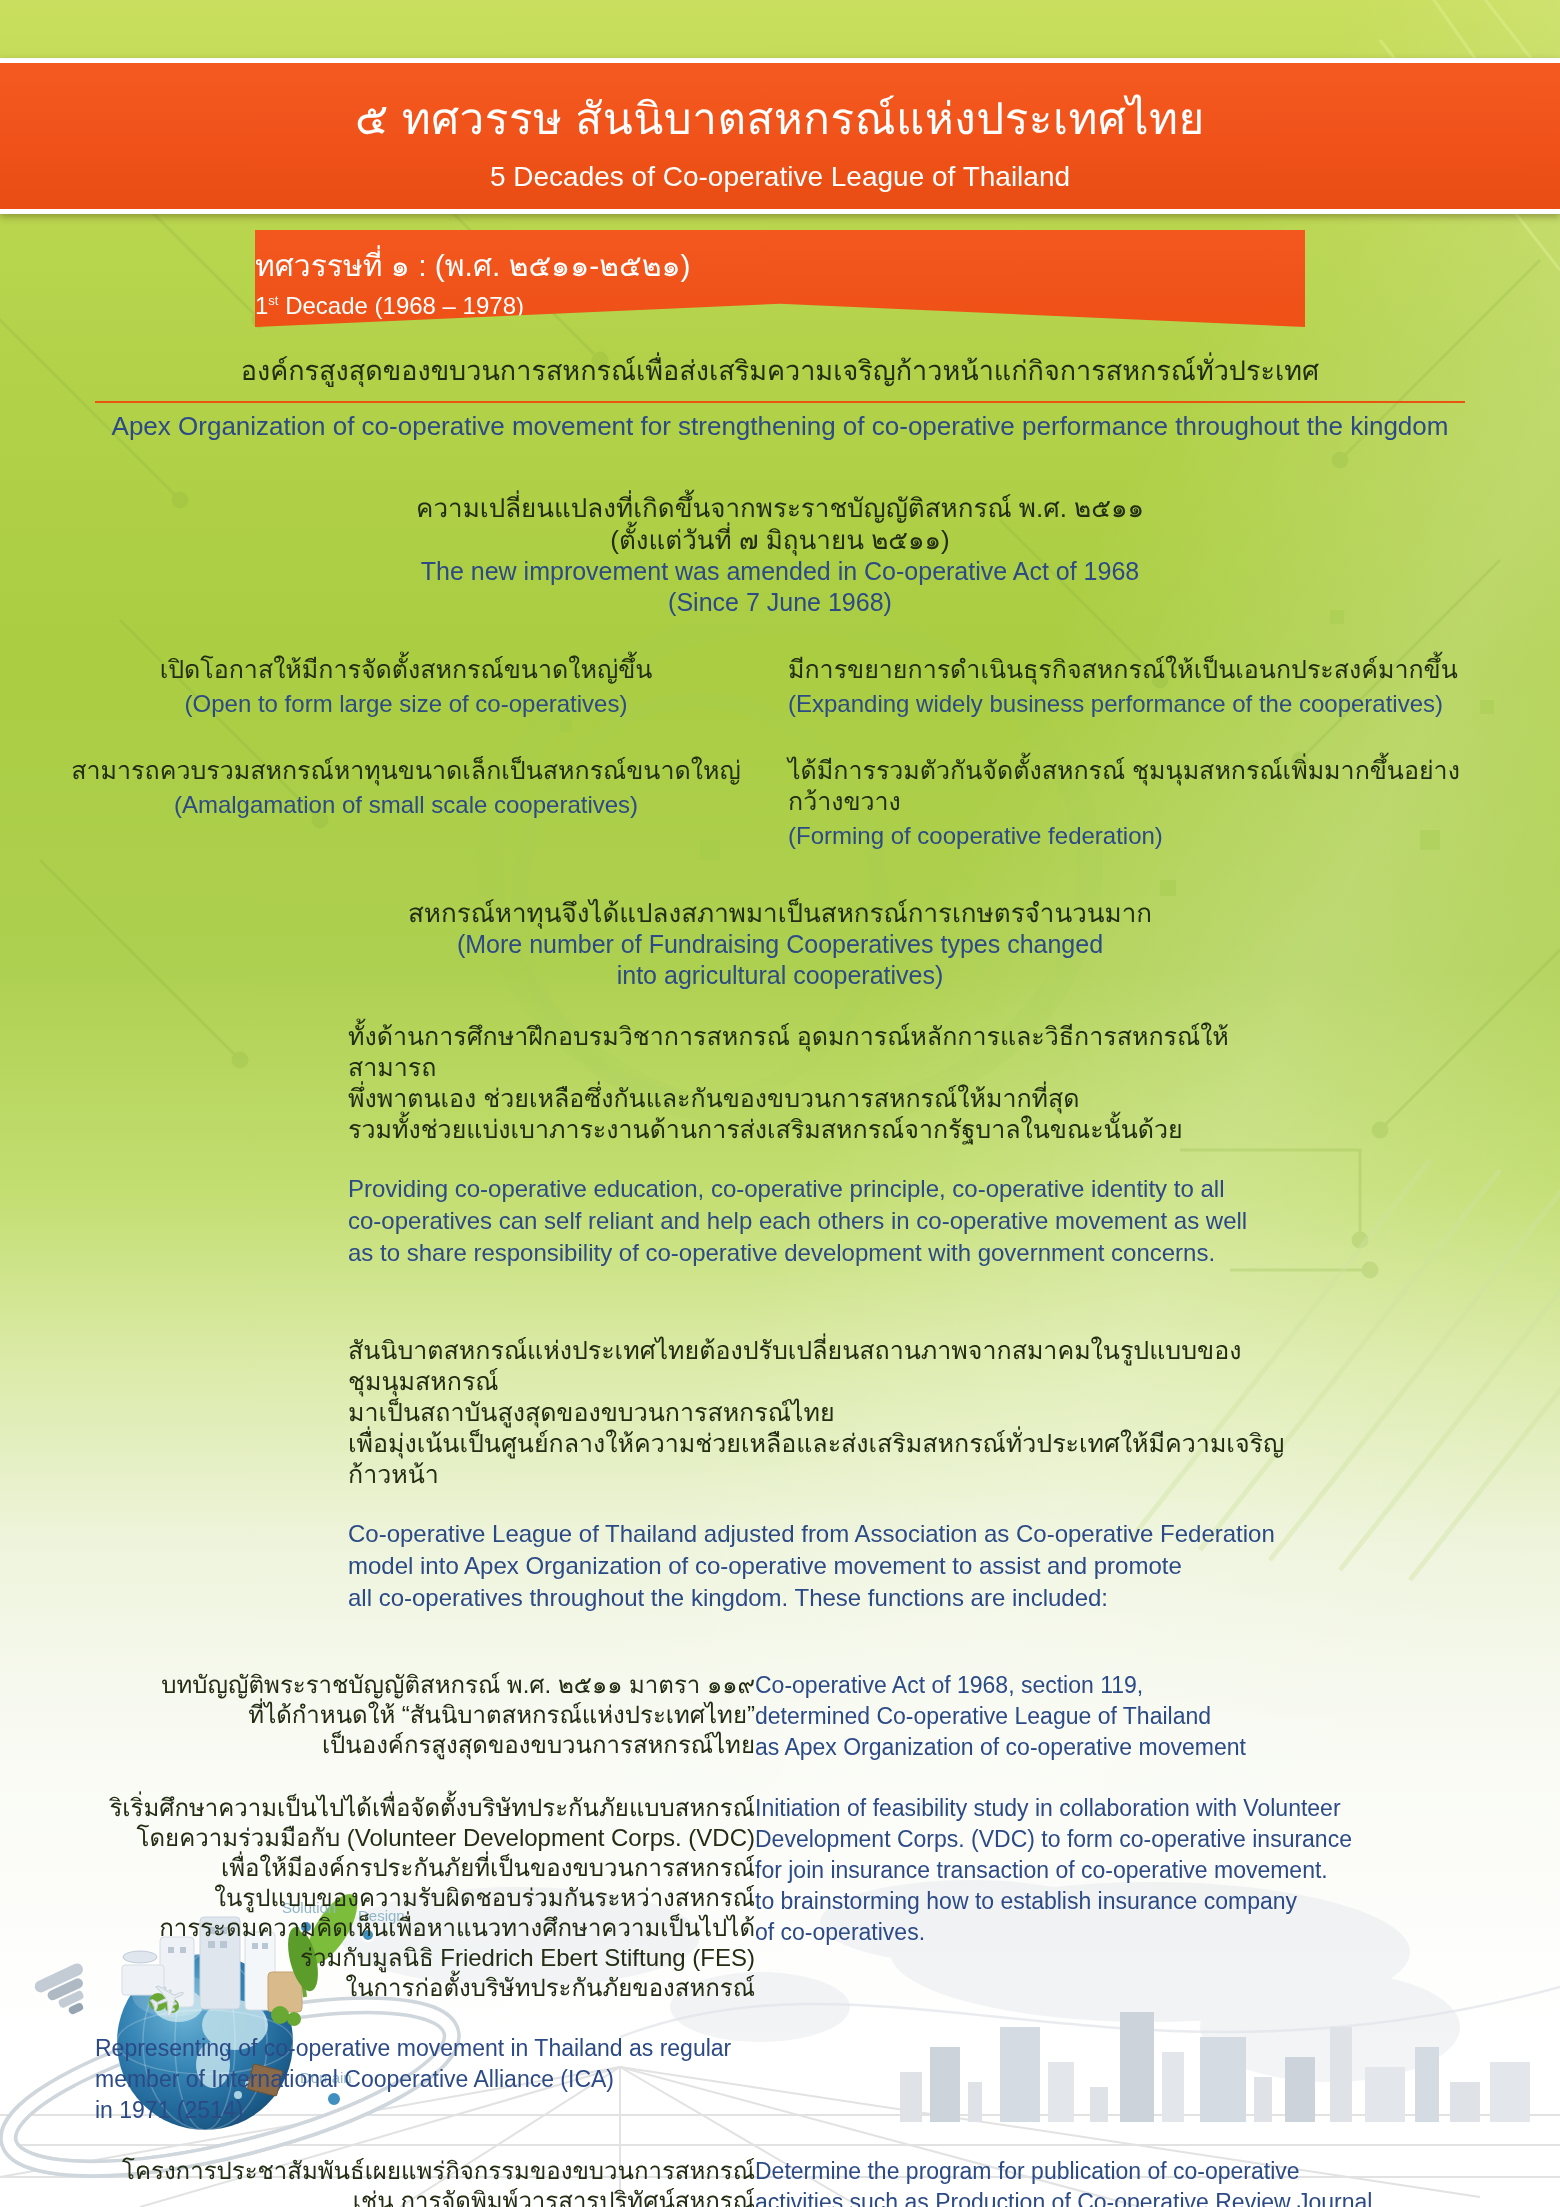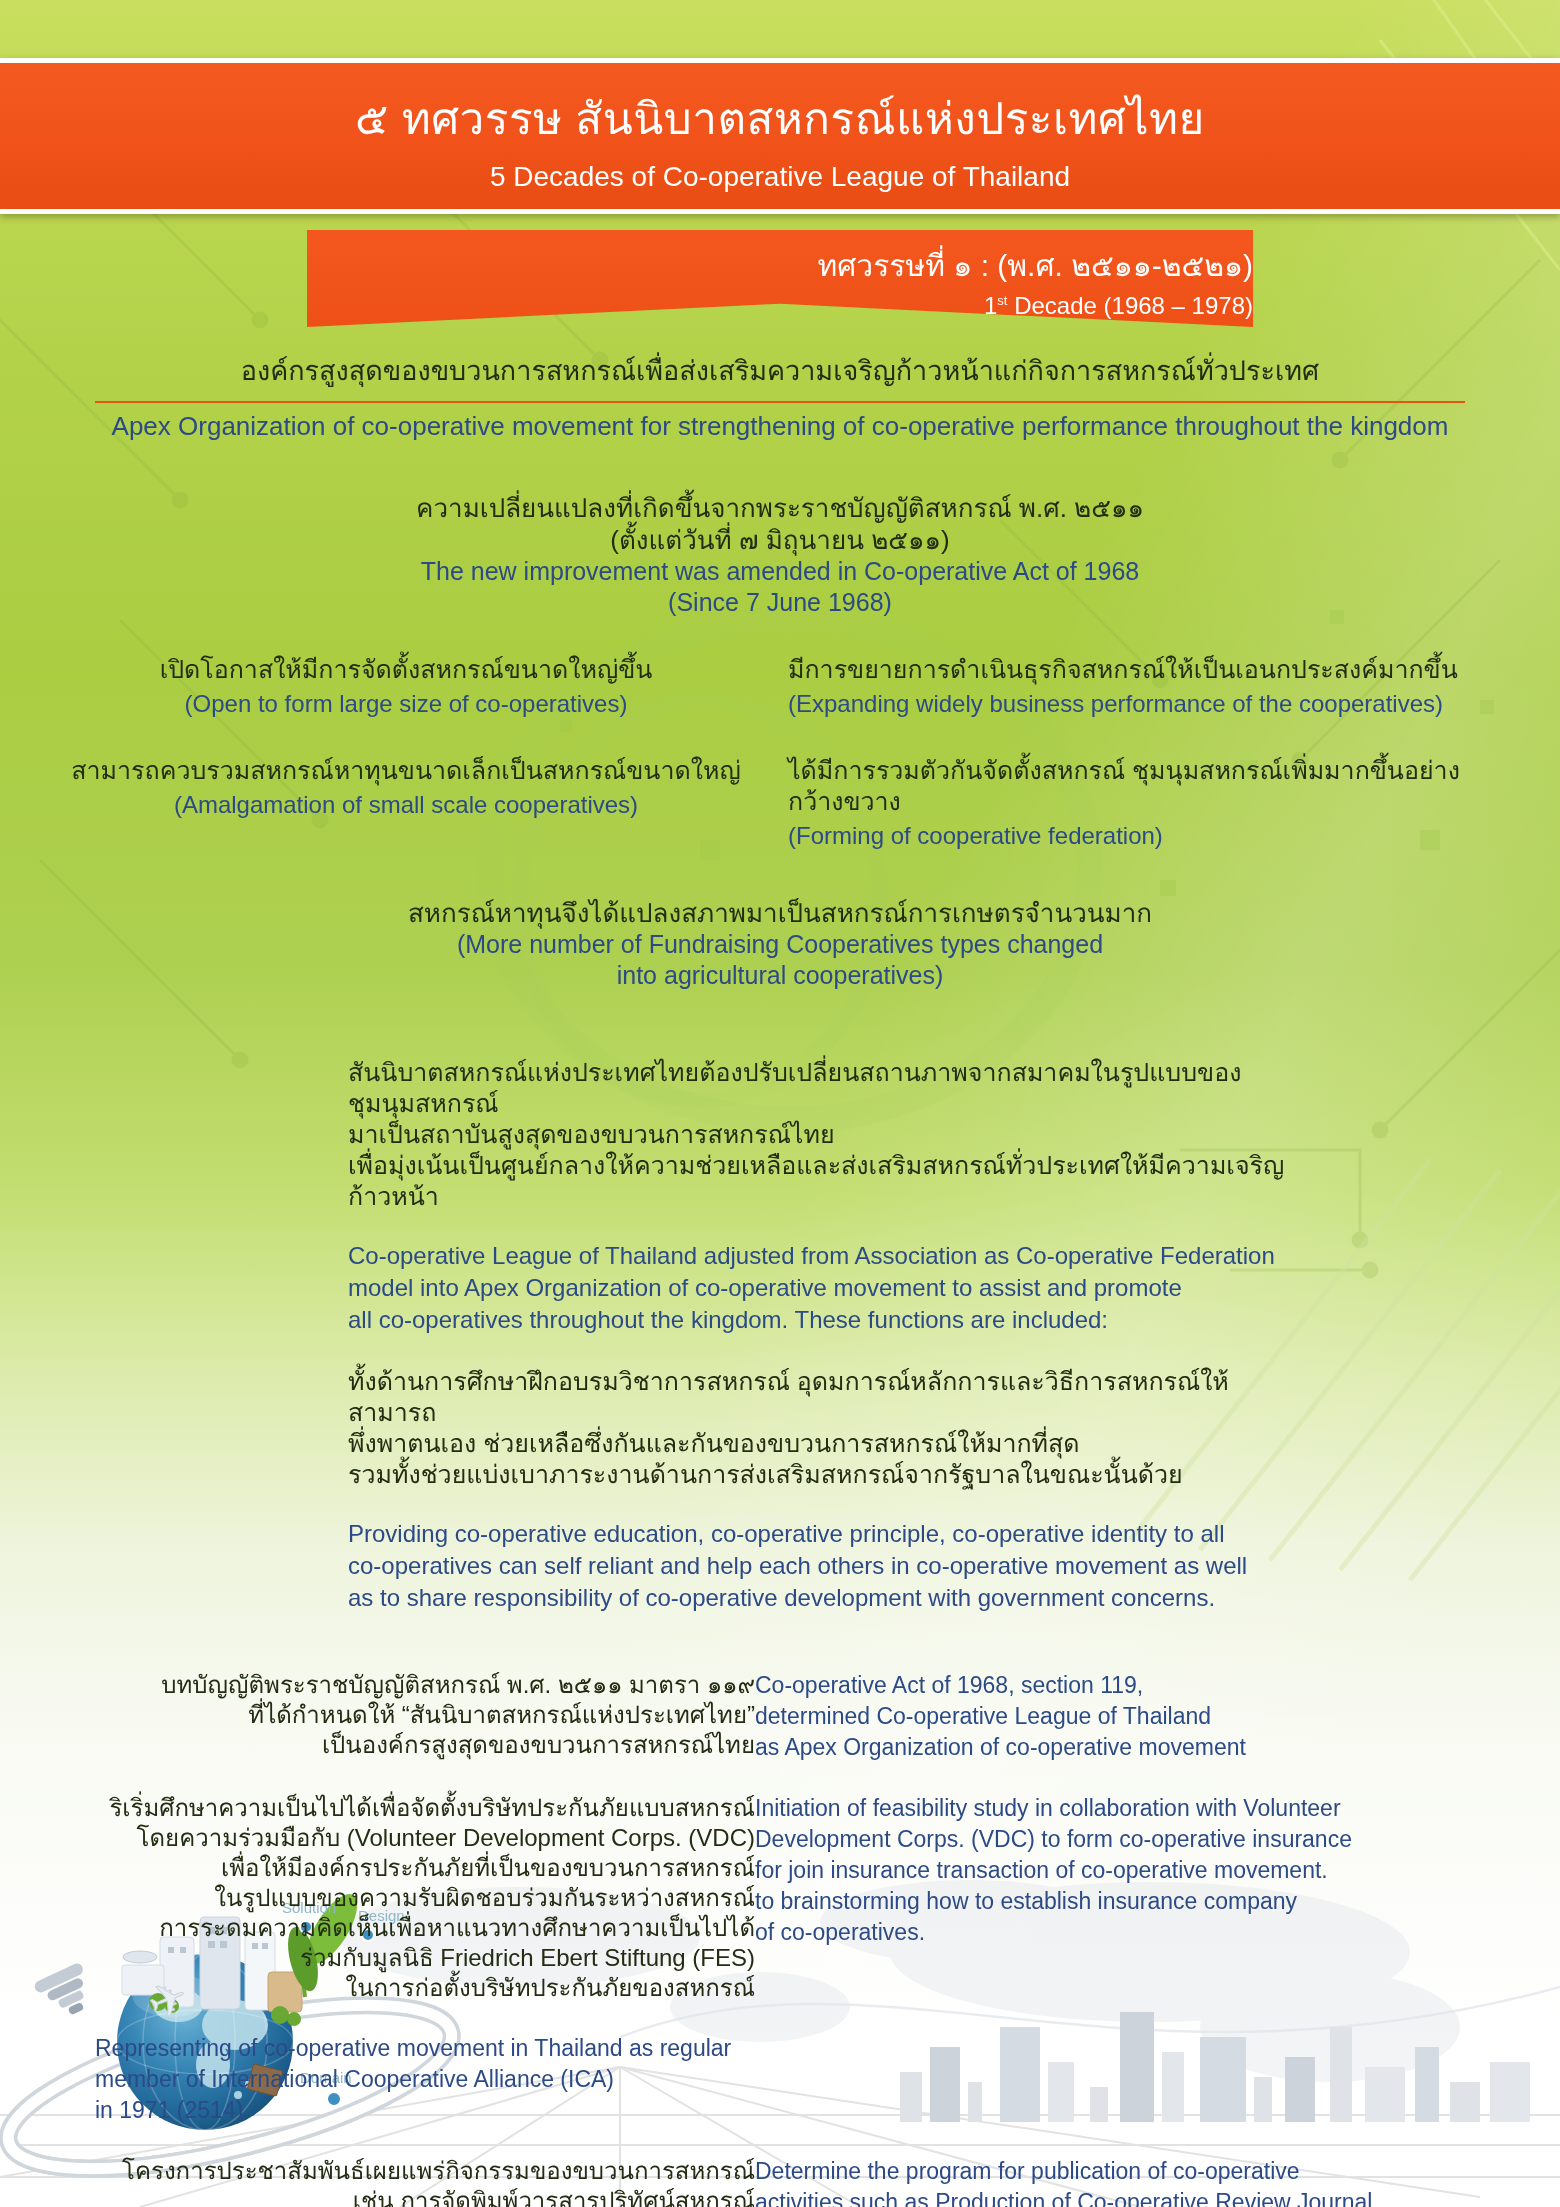--- a/index.html
+++ b/index.html
@@ -30,24 +30,24 @@
     background:linear-gradient(180deg,#f45a20 0%,#f0521a 55%,#e94d13 100%);
     border-top:5px solid #ffffff;border-bottom:5px solid #ffffff;
     box-shadow:0 3px 7px rgba(60,40,10,.35);
     text-align:center;padding:20px 0 16px;
   }
   .band-th{font-size:44px;color:#ffffff;letter-spacing:.5px;}
   .band-en{font-size:28px;color:#ffffff;margin-top:8px;}
 
   
   .ribbon{
-    width:946px;height:97px;margin:16px auto 13px;
+    width:1050px;height:97px;margin:16px auto 13px;
     background:linear-gradient(180deg,#f4581f 0%,#ee5016 100%);
     clip-path:polygon(0 0,100% 0,100% 100%,50% 76%,0 100%);
-    text-align:right;
+    text-align:left;
     filter:drop-shadow(0 4px 3px rgba(80,50,20,.45));
   }
   .ribbon-th{font-size:30px;color:#ffffff;padding-top:12px;}
   .ribbon-en{font-size:24px;color:#ffffff;margin-top:3px;}
   .ribbon-en sup{font-size:13px;}
 
   
   .apex{text-align:center;margin-top:22px;}
   .apex-th{font-size:27px;color:#232d13;}
   .apex-rule{width:1370px;height:2px;background:#ea5310;margin:9px auto 8px;}
@@ -322,43 +322,43 @@
         </div>
       </div>
     </section>
 
     <section class="fundraising">
       <div class="th-line">สหกรณ์หาทุนจึงได้แปลงสภาพมาเป็นสหกรณ์การเกษตรจำนวนมาก</div>
       <div class="en-line">(More number of Fundraising Cooperatives types changed</div>
       <div class="en-line">into agricultural cooperatives)</div>
     </section>
 
+    <section class="para para-functions">
+      <div>
+        <div class="th-line">ทั้งด้านการศึกษาฝึกอบรมวิชาการสหกรณ์ อุดมการณ์หลักการและวิธีการสหกรณ์ให้สามารถ</div>
+        <div class="th-line">พึ่งพาตนเอง ช่วยเหลือซึ่งกันและกันของขบวนการสหกรณ์ให้มากที่สุด</div>
+        <div class="th-line">รวมทั้งช่วยแบ่งเบาภาระงานด้านการส่งเสริมสหกรณ์จากรัฐบาลในขณะนั้นด้วย</div>
+      </div>
+      <div class="para-en">
+        <div class="en-line">Providing co-operative education, co-operative principle, co-operative identity to all</div>
+        <div class="en-line">co-operatives can self reliant and help each others in co-operative movement as well</div>
+        <div class="en-line">as to share responsibility of co-operative development with government concerns.</div>
+      </div>
+    </section>
+
     <section class="para para-league">
       <div>
         <div class="th-line">สันนิบาตสหกรณ์แห่งประเทศไทยต้องปรับเปลี่ยนสถานภาพจากสมาคมในรูปแบบของชุมนุมสหกรณ์</div>
         <div class="th-line">มาเป็นสถาบันสูงสุดของขบวนการสหกรณ์ไทย</div>
         <div class="th-line">เพื่อมุ่งเน้นเป็นศูนย์กลางให้ความช่วยเหลือและส่งเสริมสหกรณ์ทั่วประเทศให้มีความเจริญก้าวหน้า</div>
       </div>
       <div class="para-en">
         <div class="en-line">Co-operative League of Thailand adjusted from Association as Co-operative Federation</div>
         <div class="en-line">model into Apex Organization of co-operative movement to assist and promote</div>
         <div class="en-line">all co-operatives throughout the kingdom. These functions are included:</div>
-      </div>
-    </section>
-
-    <section class="para para-functions">
-      <div>
-        <div class="th-line">ทั้งด้านการศึกษาฝึกอบรมวิชาการสหกรณ์ อุดมการณ์หลักการและวิธีการสหกรณ์ให้สามารถ</div>
-        <div class="th-line">พึ่งพาตนเอง ช่วยเหลือซึ่งกันและกันของขบวนการสหกรณ์ให้มากที่สุด</div>
-        <div class="th-line">รวมทั้งช่วยแบ่งเบาภาระงานด้านการส่งเสริมสหกรณ์จากรัฐบาลในขณะนั้นด้วย</div>
-      </div>
-      <div class="para-en">
-        <div class="en-line">Providing co-operative education, co-operative principle, co-operative identity to all</div>
-        <div class="en-line">co-operatives can self reliant and help each others in co-operative movement as well</div>
-        <div class="en-line">as to share responsibility of co-operative development with government concerns.</div>
       </div>
     </section>
 
     <section class="timeline">
 
       <div class="t-row">
         <div class="t-th">
           <div>บทบัญญัติพระราชบัญญัติสหกรณ์ พ.ศ. ๒๕๑๑ มาตรา ๑๑๙</div>
           <div>ที่ได้กำหนดให้ “สันนิบาตสหกรณ์แห่งประเทศไทย”</div>
           <div>เป็นองค์กรสูงสุดของขบวนการสหกรณ์ไทย</div>

